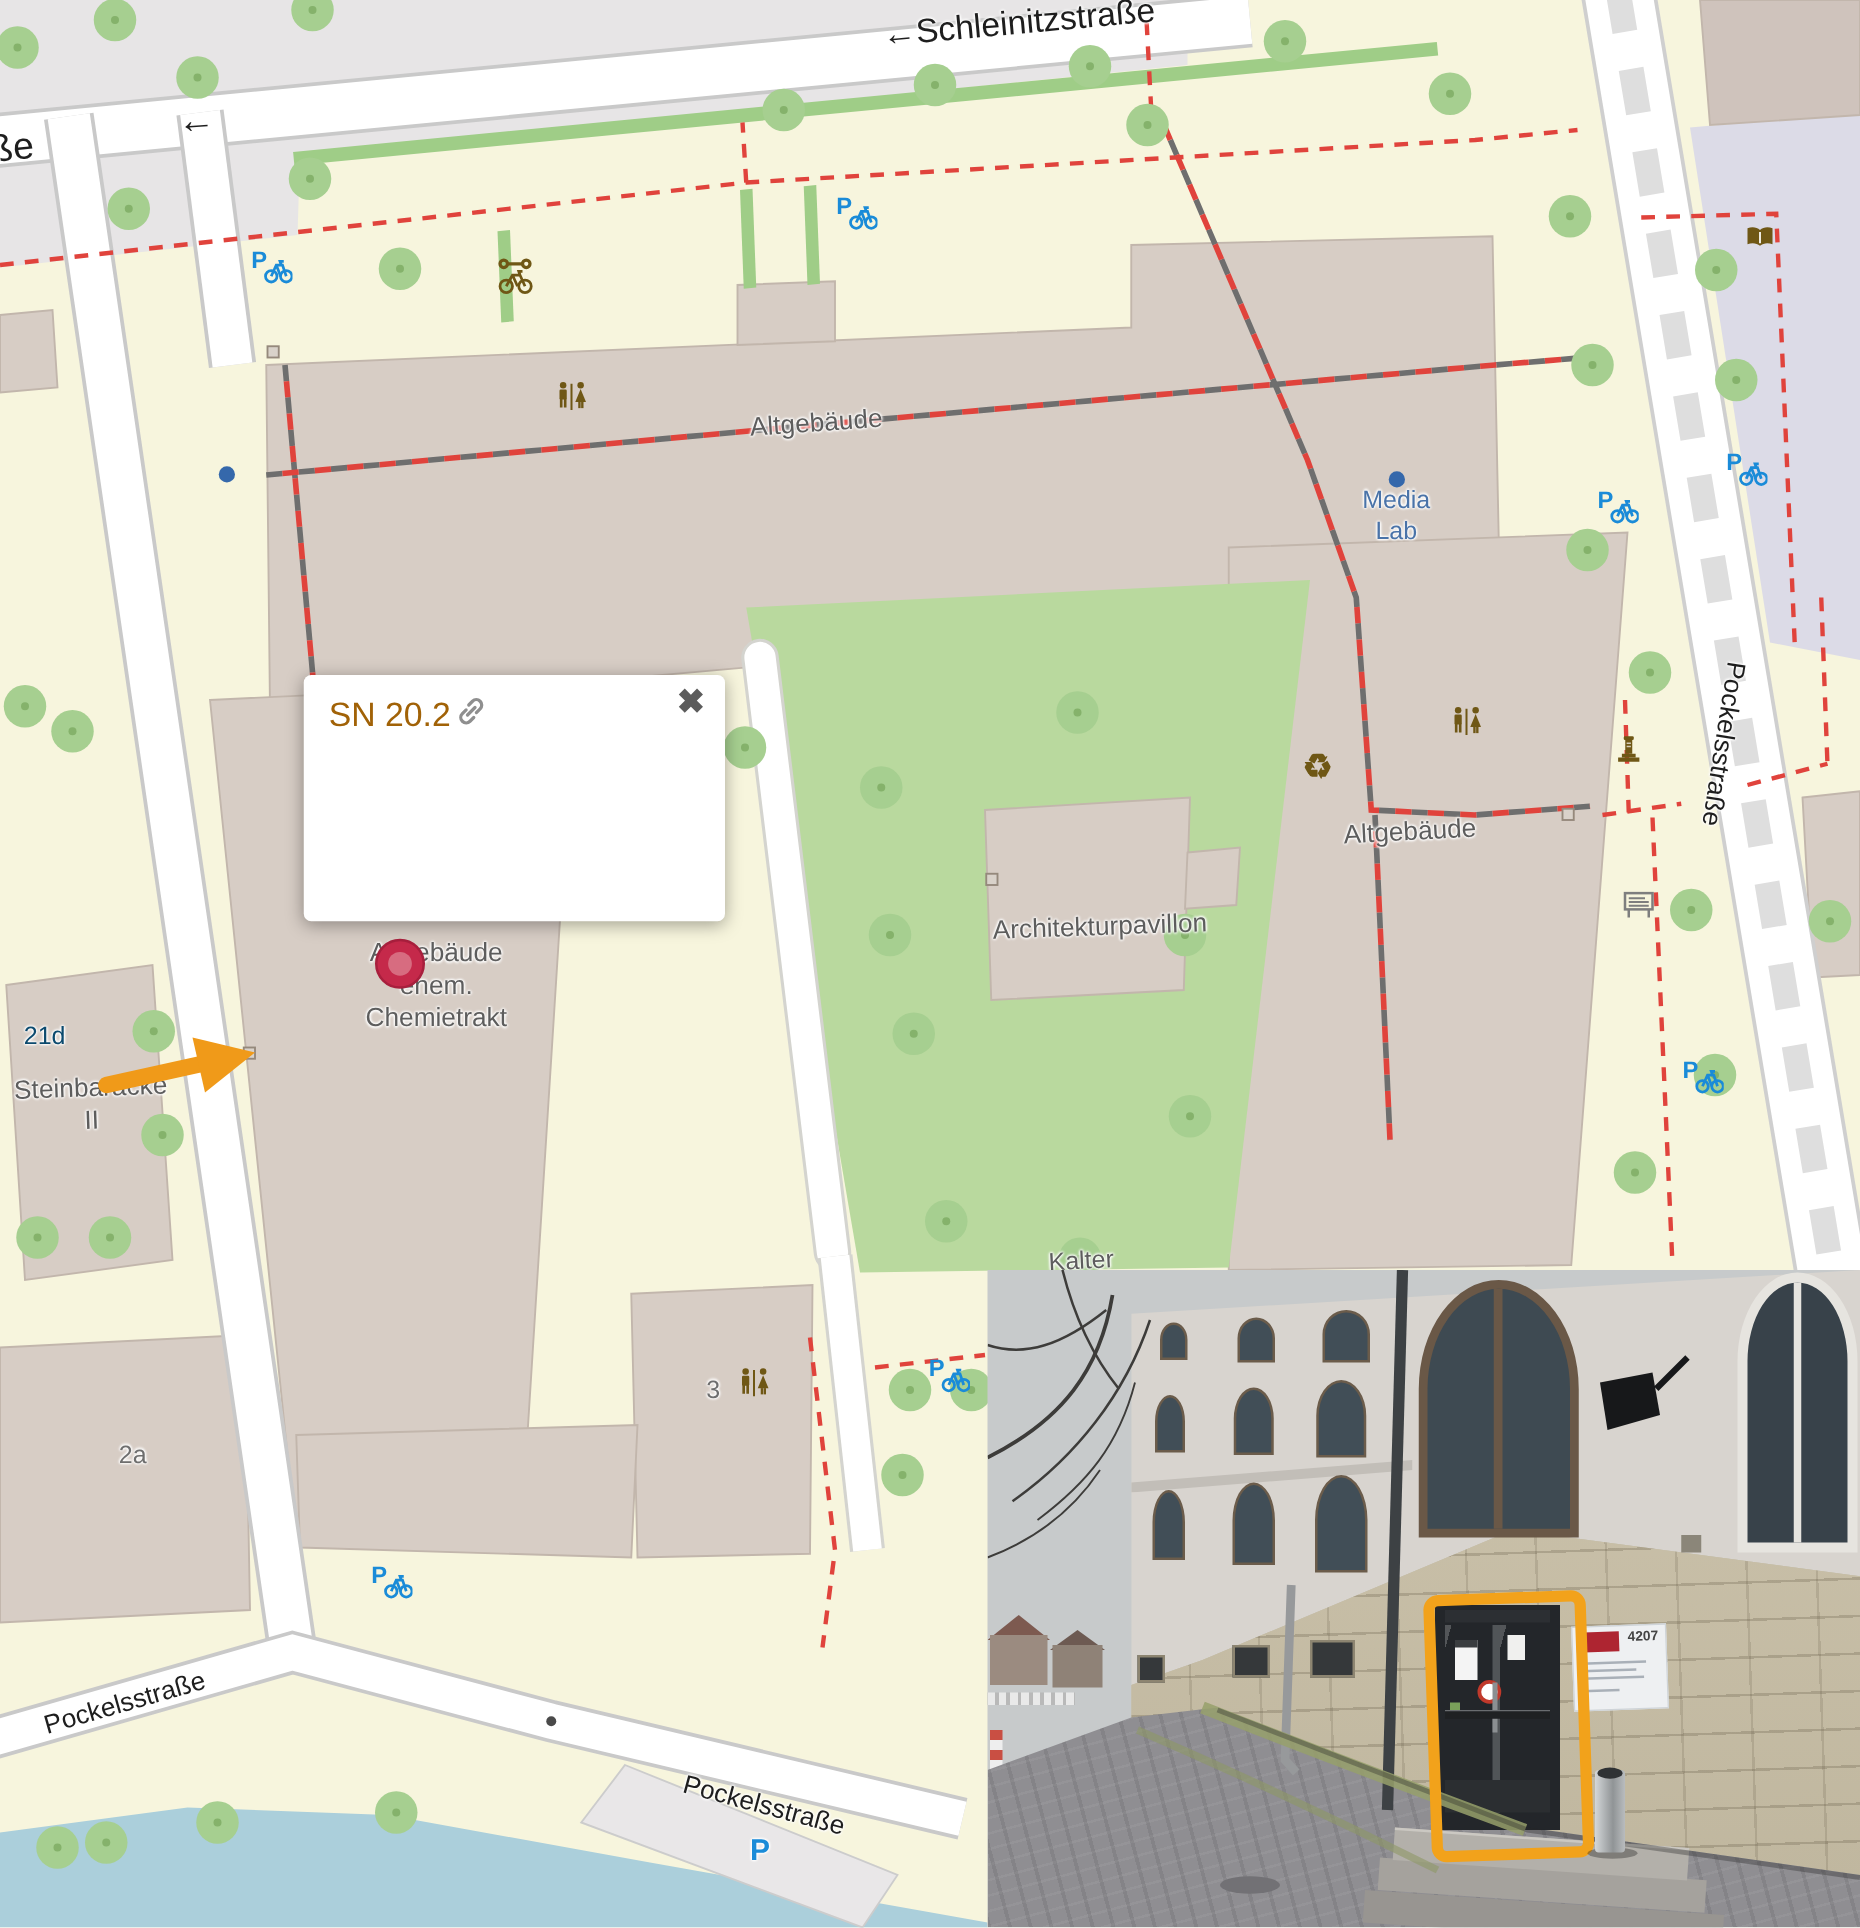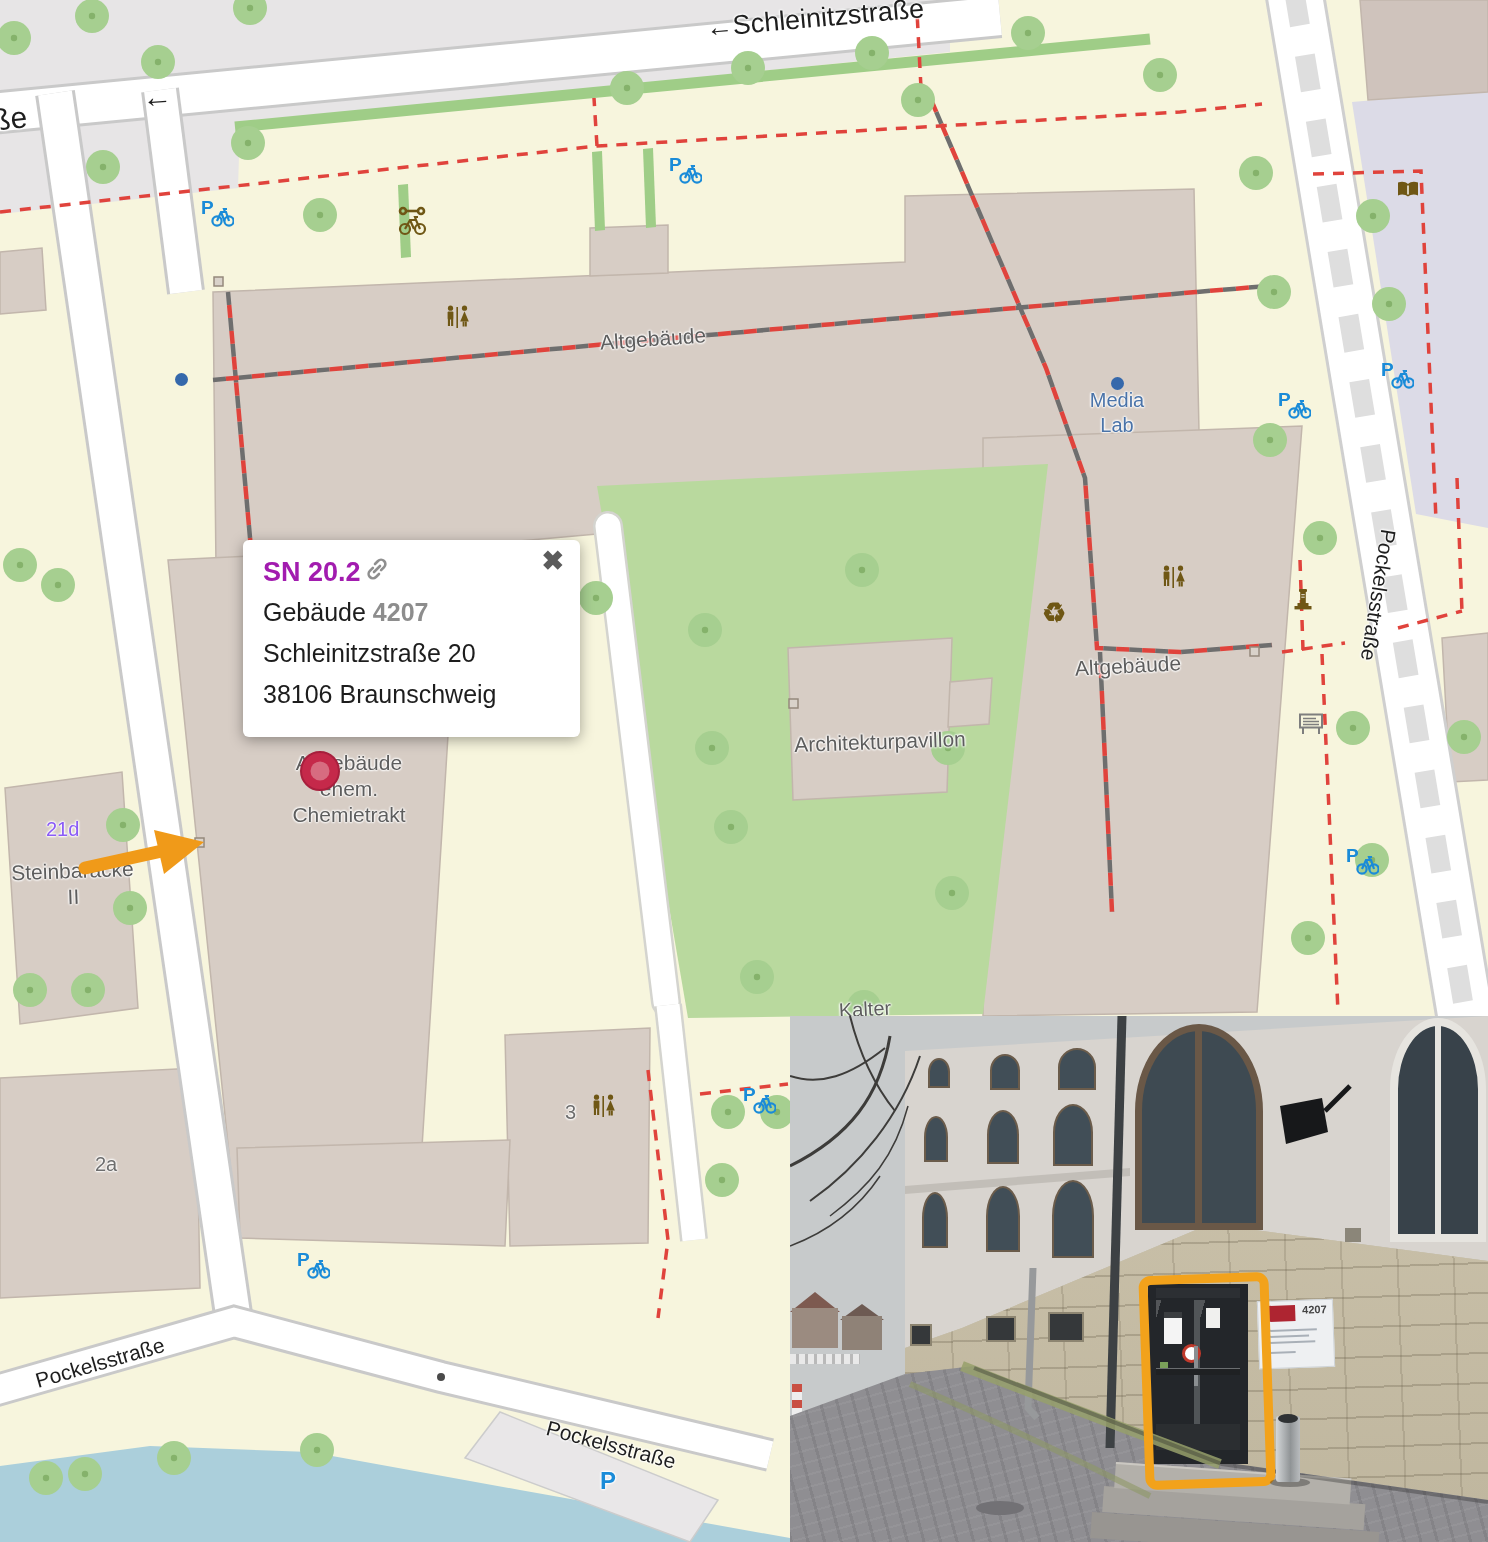--- a/index.html
+++ b/index.html
@@ -8,21 +8,21 @@
   #ovl{position:absolute;left:0;top:0;z-index:20;pointer-events:none}
   .lbl{position:absolute;z-index:10;color:#5d5d5d;white-space:pre-line;text-align:center;line-height:1.24;
        text-shadow:0 1px 2px rgba(255,255,255,.95),0 -1px 2px rgba(255,255,255,.95),1px 0 2px rgba(255,255,255,.95),-1px 0 2px rgba(255,255,255,.95)}
   .blue{color:#4a73a8}
   .street{color:#1e1e1e;font-weight:500}
   .icon{position:absolute;z-index:10}
   
   #popup{position:absolute;left:243px;top:540px;width:337px;height:197px;background:#fff;border-radius:6px;
          box-shadow:0 3px 14px rgba(0,0,0,.35);padding:17px 20px;box-sizing:border-box;z-index:40}
   #popup .title-row{display:flex;align-items:flex-start;gap:4px}
-  #popup .ptitle{font-size:27px;font-weight:bold;color:#a21caf}
+  #popup .ptitle{font-size:27px;font-weight:normal;color:#a16207}
   #popup .addr{font-size:25px;color:#1d1d1d;line-height:1.64;margin-top:4px}
   #popup .gray{color:#8d8d8d;font-weight:bold}
   #popup .close{position:absolute;right:16px;top:8px;font-size:27px;font-weight:bold;color:#5c5c5c;cursor:pointer;line-height:1}
   
   #photo{position:absolute;left:790px;top:1016px;width:698px;height:526px;overflow:hidden;z-index:30;background:#c7cacb}
   #photo div{position:absolute}
   .wall-upper{left:0;top:0;width:698px;height:526px;background:#d8d4cf;
      clip-path:polygon(115px 35px,698px 0px,698px 245px,420px 208px,172px 312px,115px 332px)}
   .wall-stone{left:0;top:0;width:698px;height:526px;
      background:#c8bfa8;
@@ -280,21 +280,21 @@
 Lab</div>
   <div class="lbl" style="left:588px;top:326px;width:130px;font-size:21px;transform:rotate(-4deg)">Altgebäude</div>
   <div class="lbl" style="left:1068px;top:653px;width:120px;font-size:21px;transform:rotate(-3deg)">Altgebäude</div>
   <div class="lbl" style="left:284px;top:750px;width:130px;font-size:21px">Altgebäude
 ehem.
 Chemietrakt</div>
   <div class="lbl" style="left:780px;top:729px;width:200px;font-size:21px;transform:rotate(-2deg)">Architekturpavillon</div>
   <div class="lbl" style="left:830px;top:997px;width:70px;font-size:20px;transform:rotate(-3deg)">Kalter</div>
   <div class="lbl" style="left:8px;top:858px;width:130px;font-size:21px;transform:rotate(-2deg)">Steinbaracke
 II</div>
-  <div class="lbl" style="left:46px;top:817px;font-size:20px;color:#8b5cf6">21d</div>
+  <div class="lbl" style="left:19px;top:817px;font-size:20px;color:#0c4a6e">21d</div>
   <div class="lbl" style="left:95px;top:1152px;font-size:20px;color:#6e6e6e">2a</div>
   <div class="lbl" style="left:565px;top:1100px;font-size:20px;color:#6e6e6e">3</div>
   <div class="lbl street" style="left:1298px;top:582px;width:160px;font-size:21px;transform:rotate(99deg);white-space:nowrap">Pockelsstraße</div>
   <div class="lbl street" style="left:25px;top:1350px;width:150px;font-size:21px;transform:rotate(-16deg);white-space:nowrap">Pockelsstraße</div>
   <div class="lbl street" style="left:536px;top:1432px;width:150px;font-size:21px;transform:rotate(15deg);white-space:nowrap">Pockelsstraße</div>
   <div class="lbl" id="carP" style="left:600px;top:1466px;font-size:24px;font-weight:bold;color:#1a8bd8">P</div>
 
   <div class="icon" style="left:397px;top:205px">
     <svg width="30" height="32" viewBox="0 0 30 32">
       <g stroke="#6f5715" stroke-width="2.6" fill="none">
@@ -453,28 +453,20 @@
       <span class="ptitle">SN 20.2</span>
       <span style="cursor:pointer">
         <svg width="24" height="24" viewBox="0 0 24 24" fill="none" stroke="#8f8f8f" stroke-width="2.6" stroke-linecap="round">
           <path d="M10,7 l3,-3 a4.3,4.3 0 0 1 6.1,6.1 l-3,3"></path>
           <path d="M14,17 l-3,3 a4.3,4.3 0 0 1 -6.1,-6.1 l3,-3"></path>
           <path d="M9,15 l6,-6"></path>
         </svg>
       </span>
     </div>
     <div class="close">✖</div>
-    <div class="addr">
-      <div>
-        <span>Gebäude</span>
-        <span class="gray">4207</span>
-      </div>
-      <div>Schleinitzstraße 20</div>
-      <div>38106 Braunschweig</div>
-    </div>
   </div>
 
   <div id="photo">
 
     <div class="roof1"></div>
     <div class="house1"></div>
     <div class="roof2"></div>
     <div class="house2"></div>
     <div class="fence"></div>
     <div class="barrier"></div>

